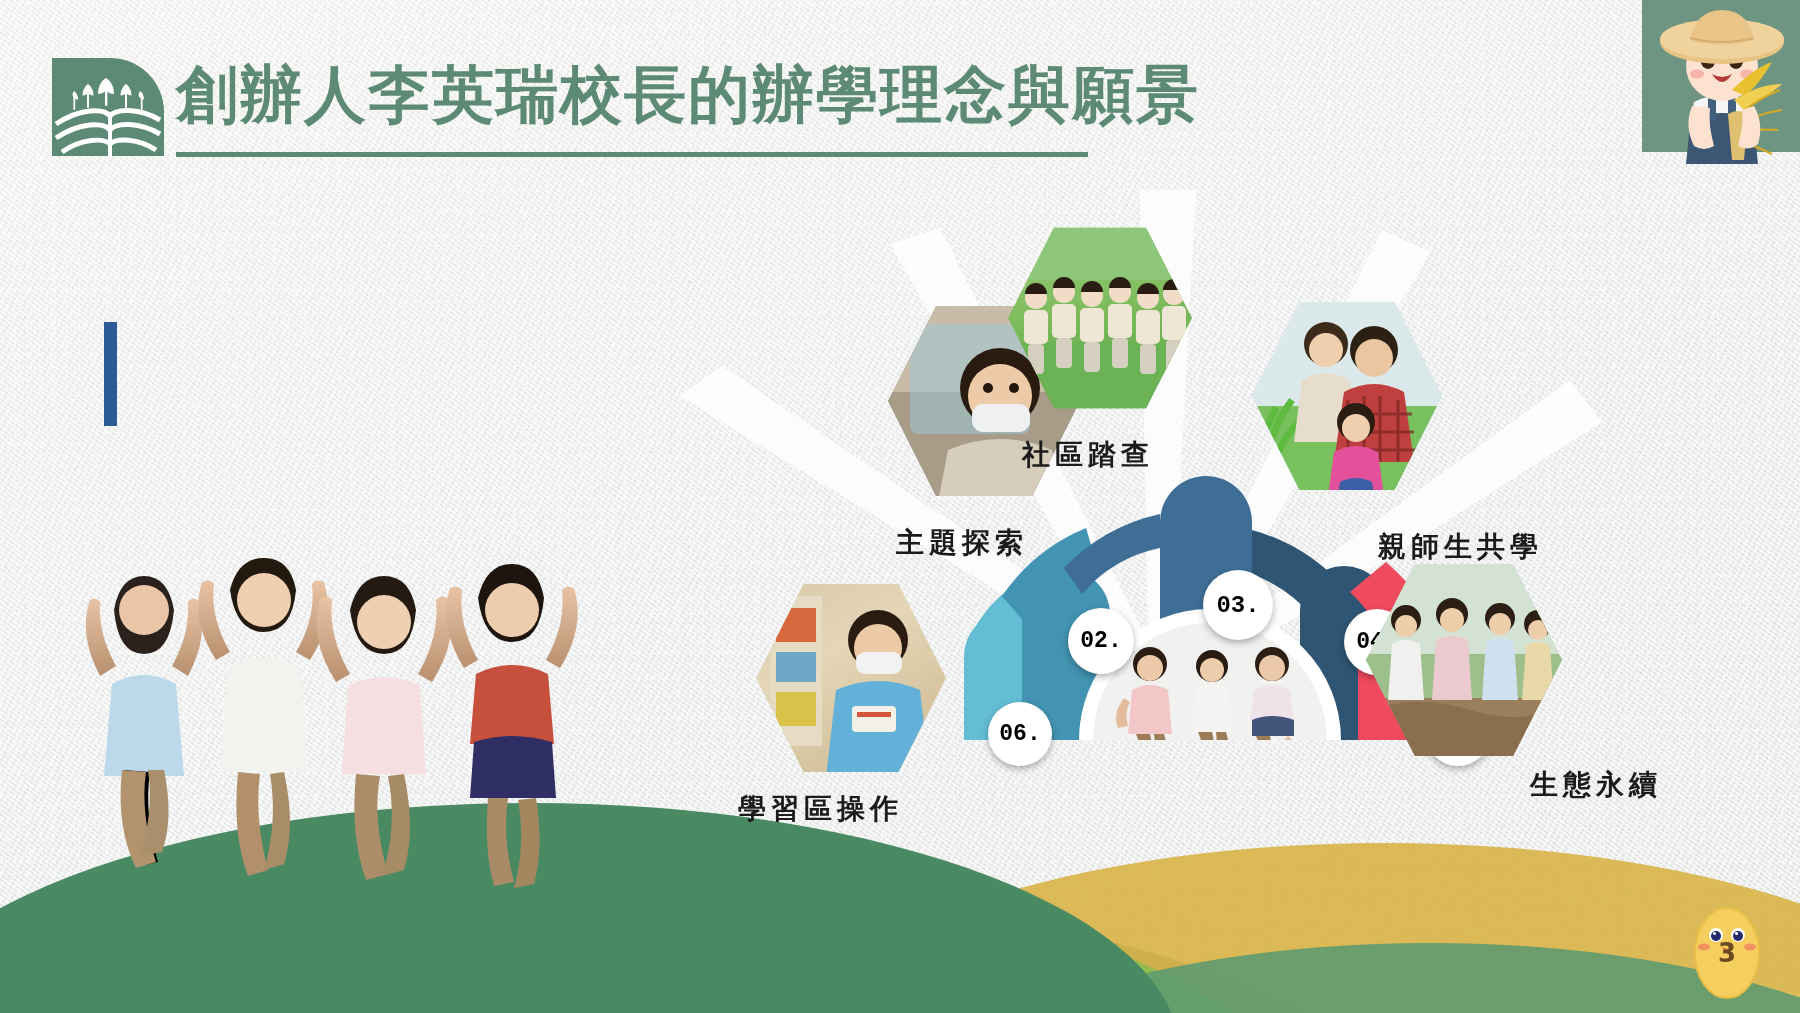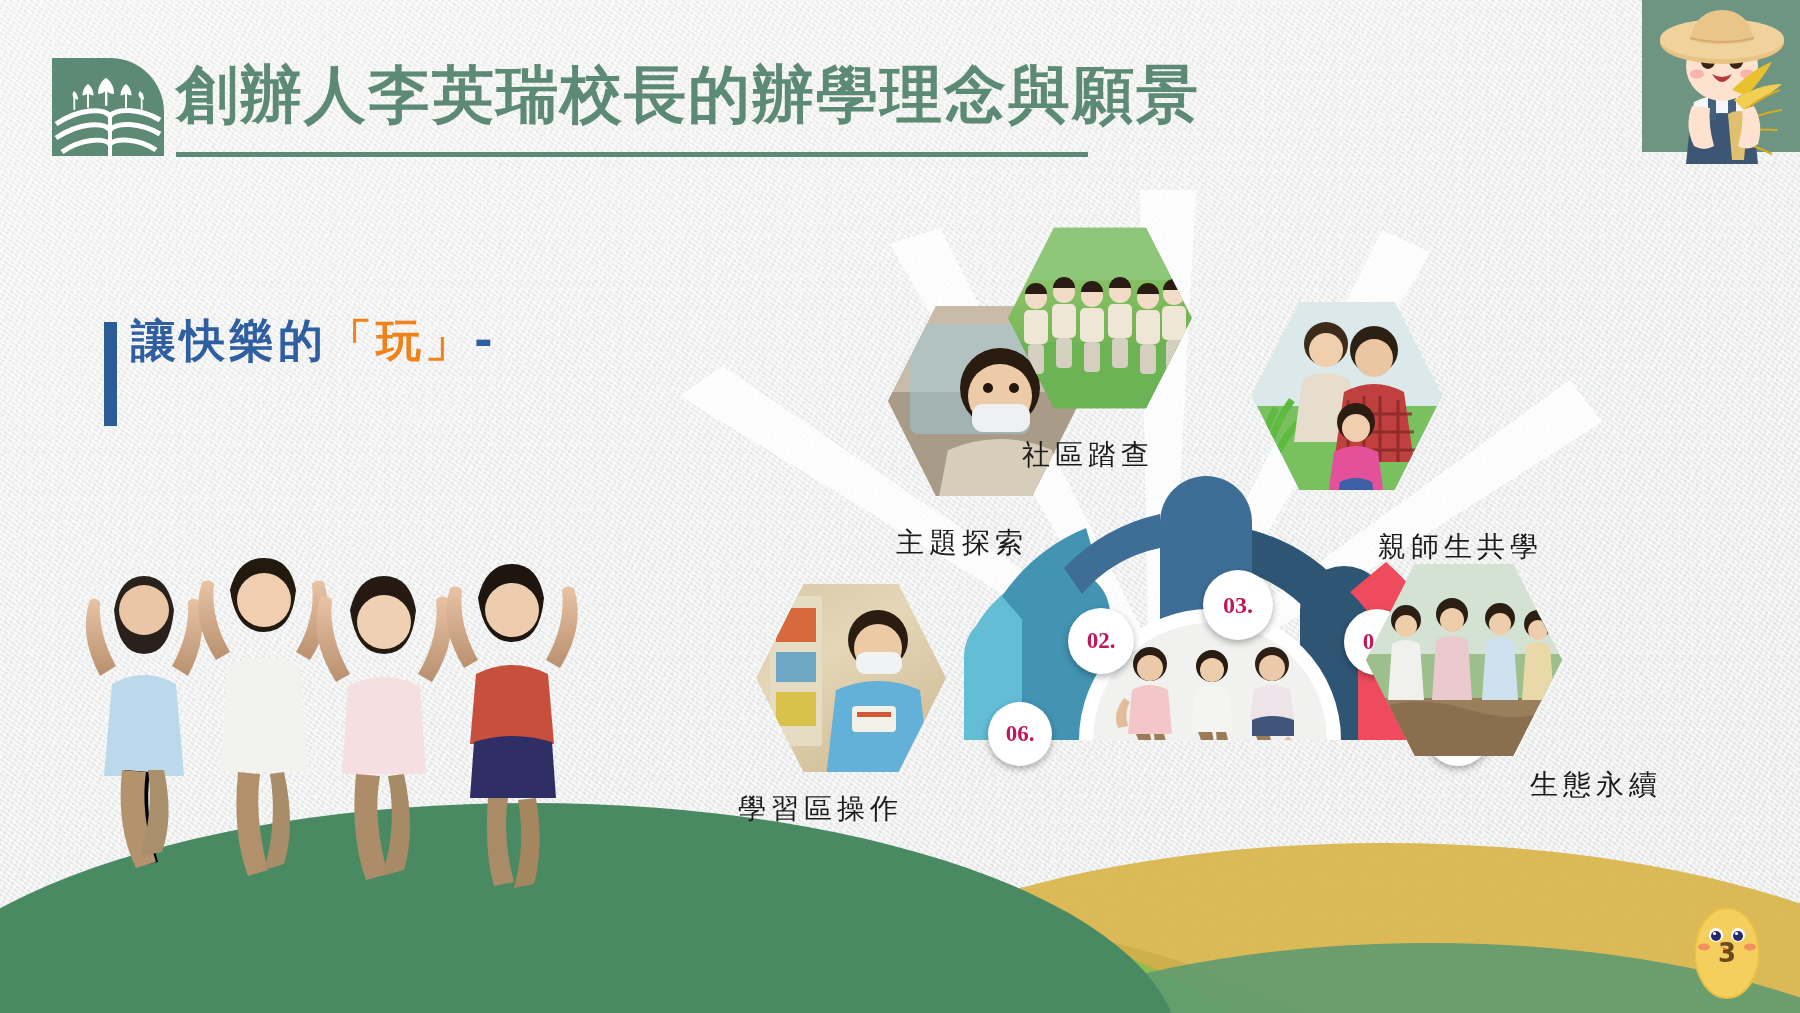--- a/index.html
+++ b/index.html
@@ -69,41 +69,41 @@
 
   
   .rays{position:absolute;left:640px;top:190px;width:1000px;height:560px;pointer-events:none;}
 
   
   .arch{position:absolute;left:960px;top:470px;width:520px;height:270px;}
   .numchip{
     position:absolute;border-radius:50%;background:#ffffff;
     box-shadow:0 3px 7px rgba(0,0,0,.3);
     display:flex;align-items:center;justify-content:center;
-    font-family:Liberation Serif, serif;
-    font-weight:700;color:#be185d;
+    font-family:Liberation Mono, monospace;
+    font-weight:700;color:#000000;
   }
   .n1{left:988px;top:702px;width:64px;height:64px;font-size:23px;}
   .n2{left:1068px;top:608px;width:66px;height:66px;font-size:23px;}
   .n3{left:1203px;top:570px;width:70px;height:70px;font-size:24px;}
   .n4{left:1344px;top:609px;width:66px;height:66px;font-size:23px;}
   .n5{left:1425px;top:700px;width:66px;height:66px;font-size:23px;}
 
   
   .hex{
     position:absolute;
     -webkit-clip-path:polygon(25% 3%,75% 3%,100% 50%,75% 97%,25% 97%,0% 50%);
     clip-path:polygon(25% 3%,75% 3%,100% 50%,75% 97%,25% 97%,0% 50%);
     overflow:hidden;
   }
   .hex .ph{position:absolute;inset:0;}
   .lbl{
     position:absolute;
     font-family:"DejaVu Sans","Liberation Sans",sans-serif;
-    font-weight:400;font-size:28px;letter-spacing:5px;color:#1b1b1b;
+    font-weight:700;font-size:28px;letter-spacing:5px;color:#1b1b1b;
     white-space:nowrap;
   }
 
   
   .egg{position:absolute;left:1690px;top:905px;width:74px;height:96px;}
   .pagenum{
     position:absolute;left:1690px;top:938px;width:74px;text-align:center;
     font-family:"DejaVu Sans","Liberation Sans",sans-serif;
     font-weight:700;font-size:26px;color:#6a4a1e;
   }
@@ -191,23 +191,20 @@
         <path d="M92 120 q10 -6 20 0 l-4 46 h-12z" fill="#dfc070"></path>
       </g>
 
       <path d="M56 112 q-8 20 2 40 q10 6 20 0 q-6 -22 -4 -38z" fill="#fde2cf"></path>
       <path d="M118 112 q10 18 4 38 q-10 8 -20 2 q6 -22 4 -36z" fill="#fde2cf"></path>
     </svg>
   </div>
 
   <div class="hl-bar"></div>
   <div class="hl">
-    <div>
-      <span>讓快樂的</span><span class="play">「玩」</span><span>-</span>
-    </div>
   </div>
 
   <div class="kids-left">
     <svg viewBox="0 0 620 450" width="620" height="450" aria-hidden="true">
       <defs>
         <linearGradient id="skin" x1="0" y1="0" x2="0" y2="1">
           <stop offset="0" stop-color="#e8c3a4"></stop>
             <stop offset="1" stop-color="#b89070"></stop>
         </linearGradient>
         <linearGradient id="mud" x1="0" y1="0" x2="0" y2="1">

